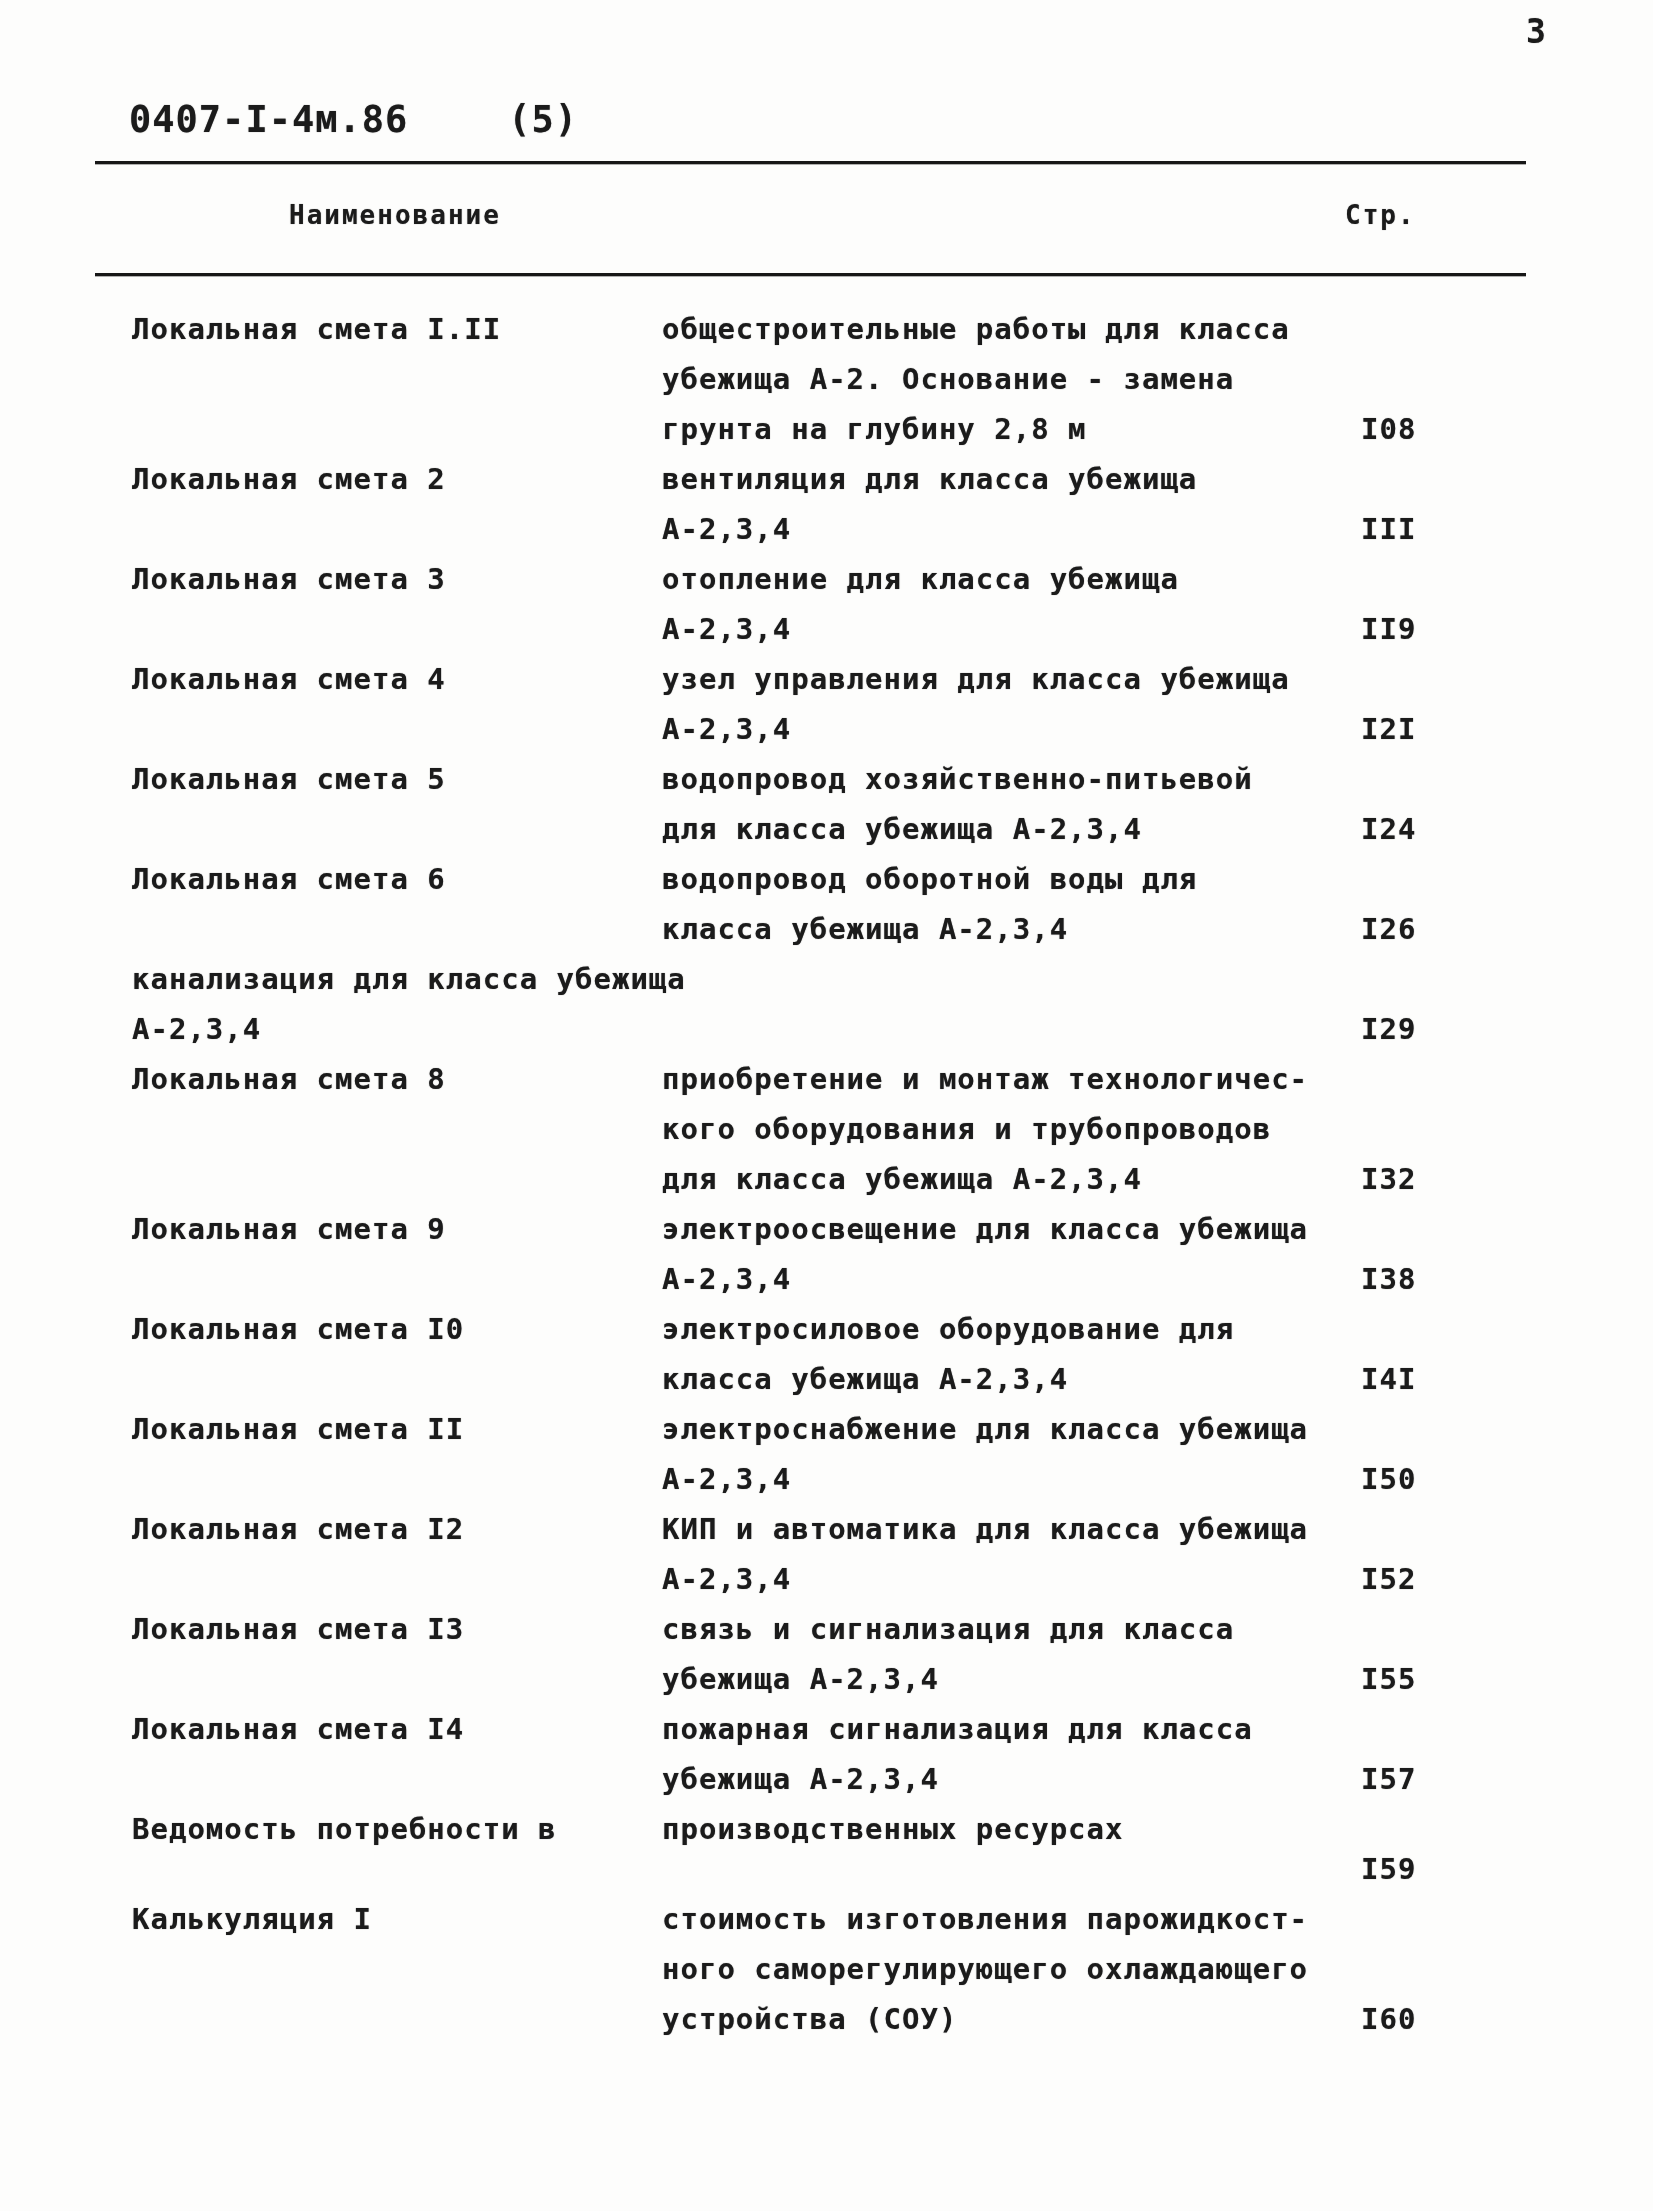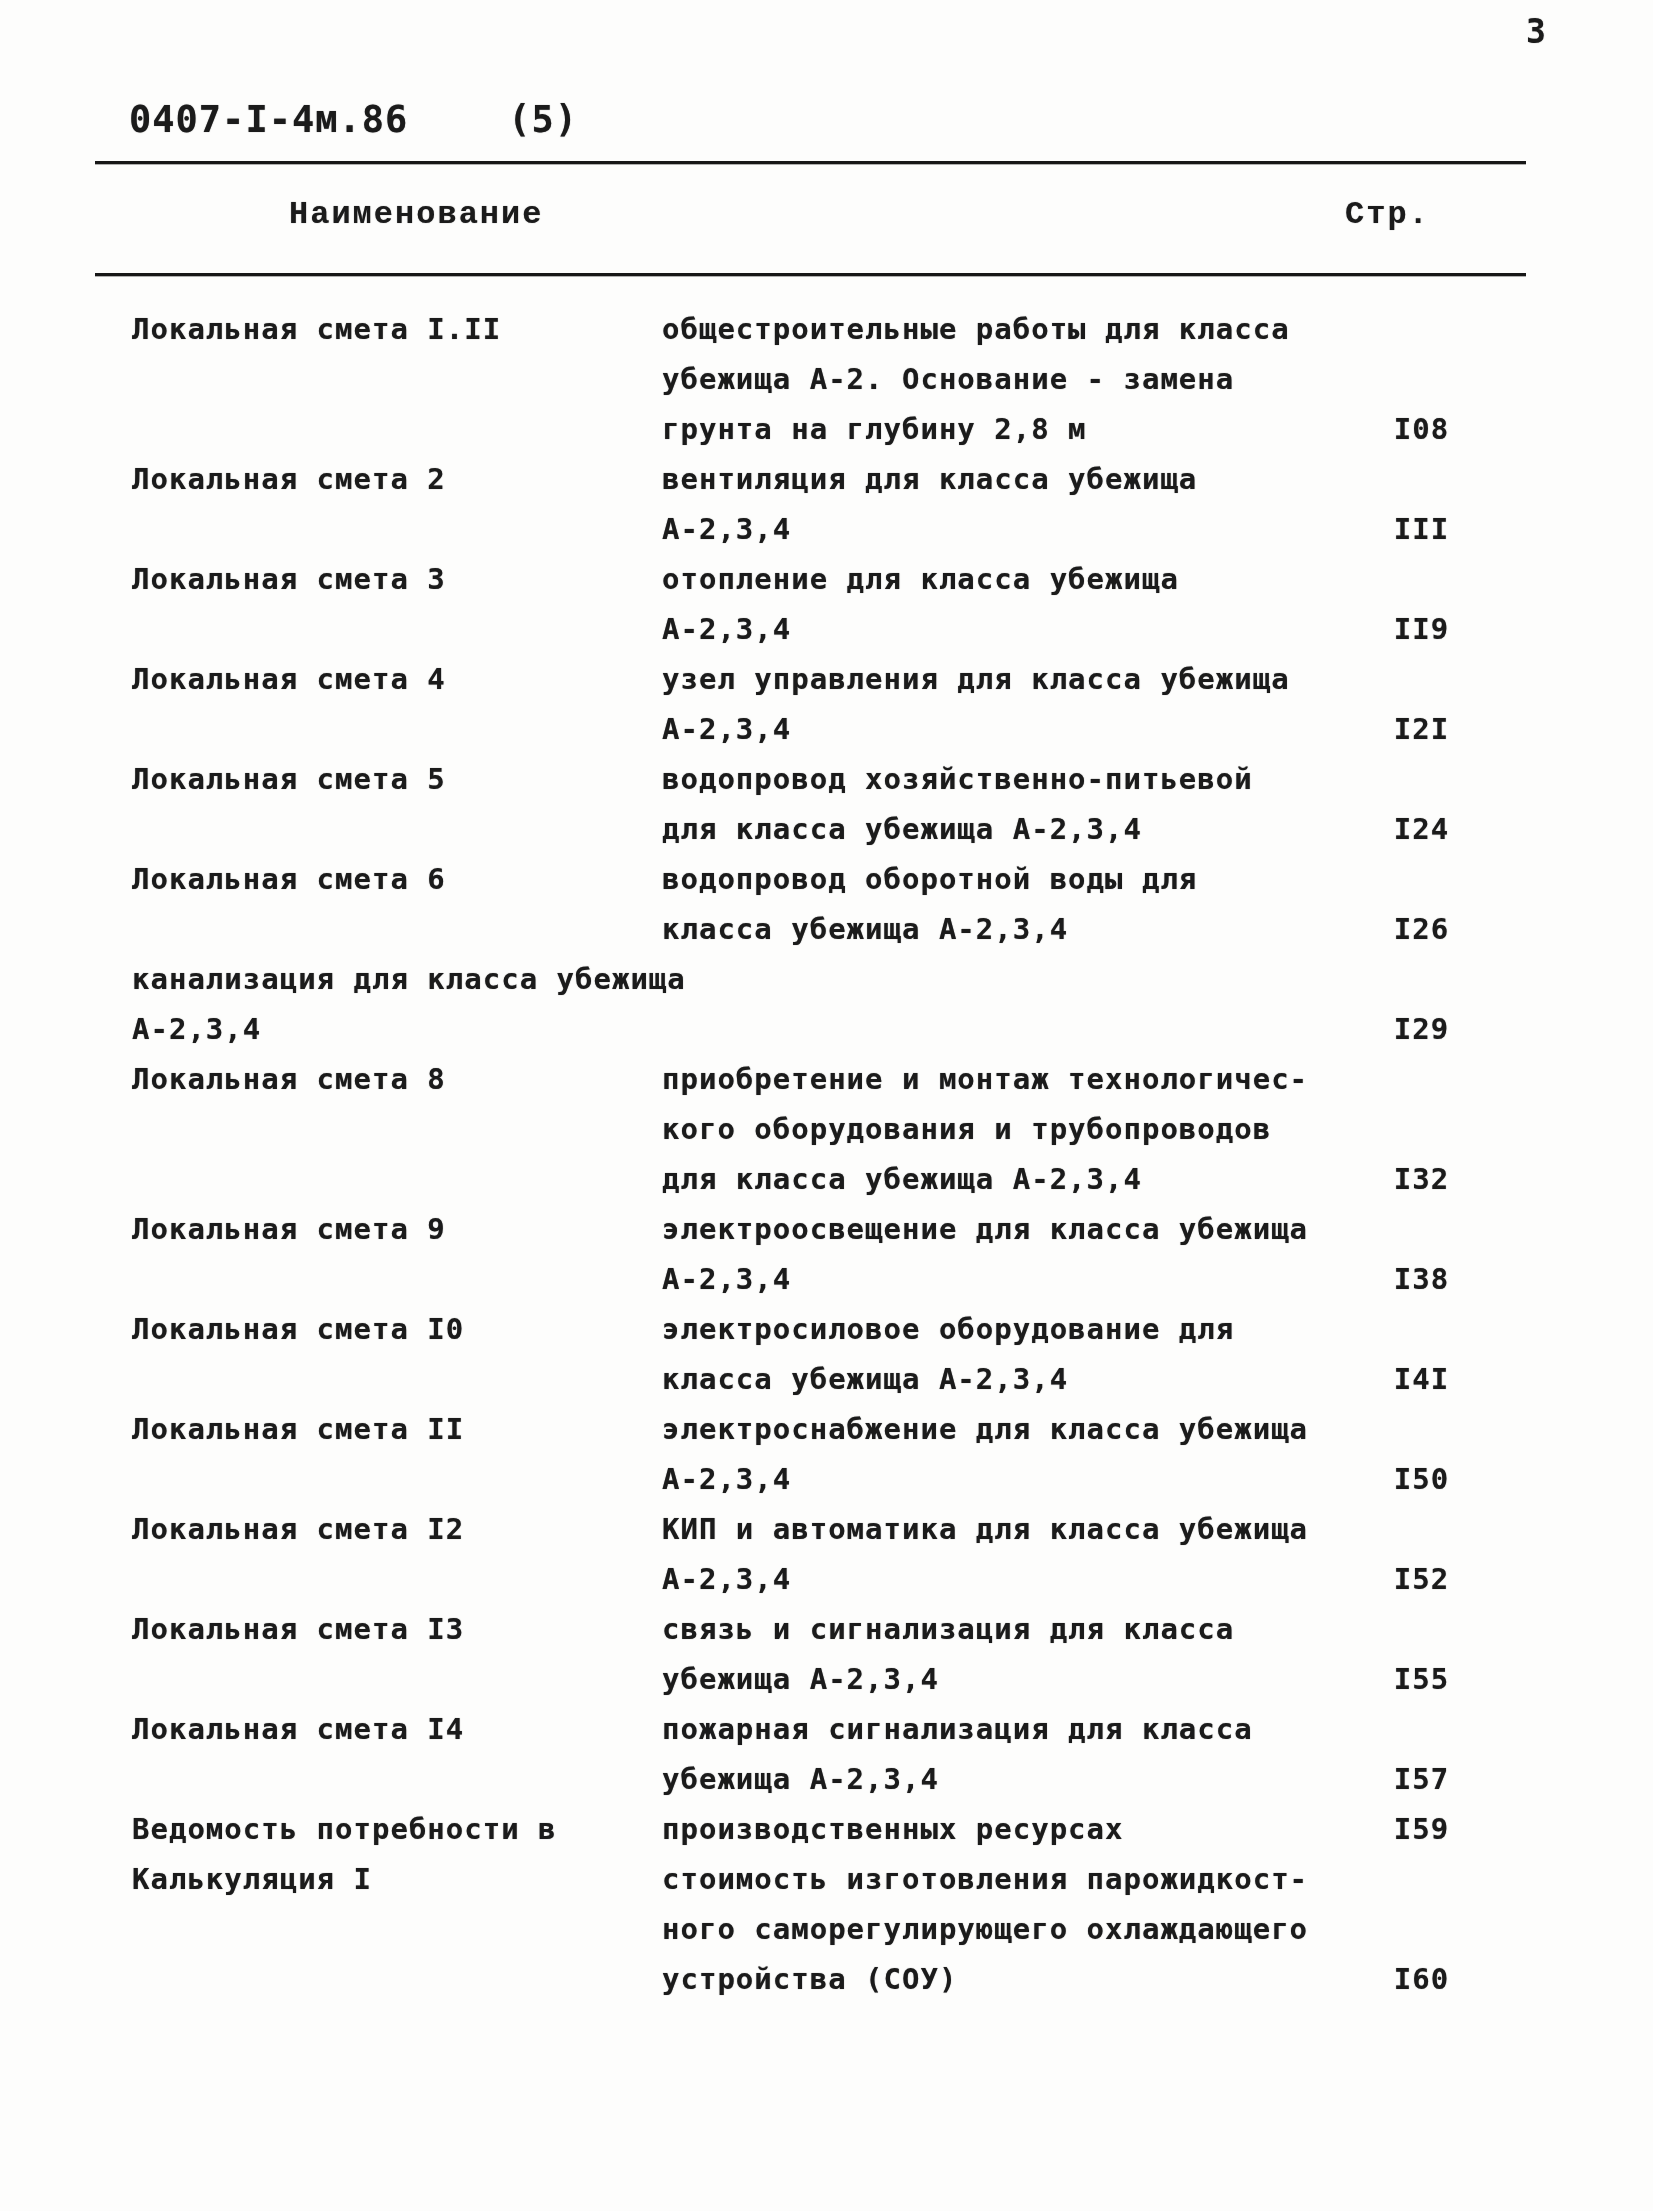--- a/index.html
+++ b/index.html
@@ -24,36 +24,37 @@
     white-space:nowrap;
   }
   .doc-code .suffix { margin-left:100px; }
   .rule {
     position:absolute; left:95px; width:1431px; height:3px;
     background:#171717;
     box-shadow:0 1px 0 rgba(30,30,30,.35);
   }
   .rule-top { top:161px; }
   .rule-bottom { top:273px; }
-  .col-head { position:absolute; font-size:32px; line-height:40px; letter-spacing:2px;font-family:Liberation Mono, monospace; }
+  .col-head { position:absolute; font-size:26px; line-height:40px; letter-spacing:2px; }
   .col-head-name { top:195px; left:289px; }
   .col-head-page { top:195px; left:1345px; }
   .toc {
     position:absolute; top:304px; left:132px;
     width:1350px;
     font-size:29px; line-height:50px; letter-spacing:1px;
   }
   .toc-row { display:flex; align-items:flex-start;gap:40px; }
   .toc-label { width:490px; flex:0 0 490px; white-space:pre-line; }
   .toc-desc  { flex:1 1 auto; white-space:pre-line; }
   .toc-page  {
     flex:0 0 121px; width:121px;
-    text-align:center;
+    text-align:left;
     align-self:flex-end;
     white-space:nowrap;
+    margin-top:40px;
   }
 </style>
 </head>
 <body>
 
 <div class="sheet">
 
   <div class="sheet-page-num ink">3</div>
 
   <div class="doc-code ink">

